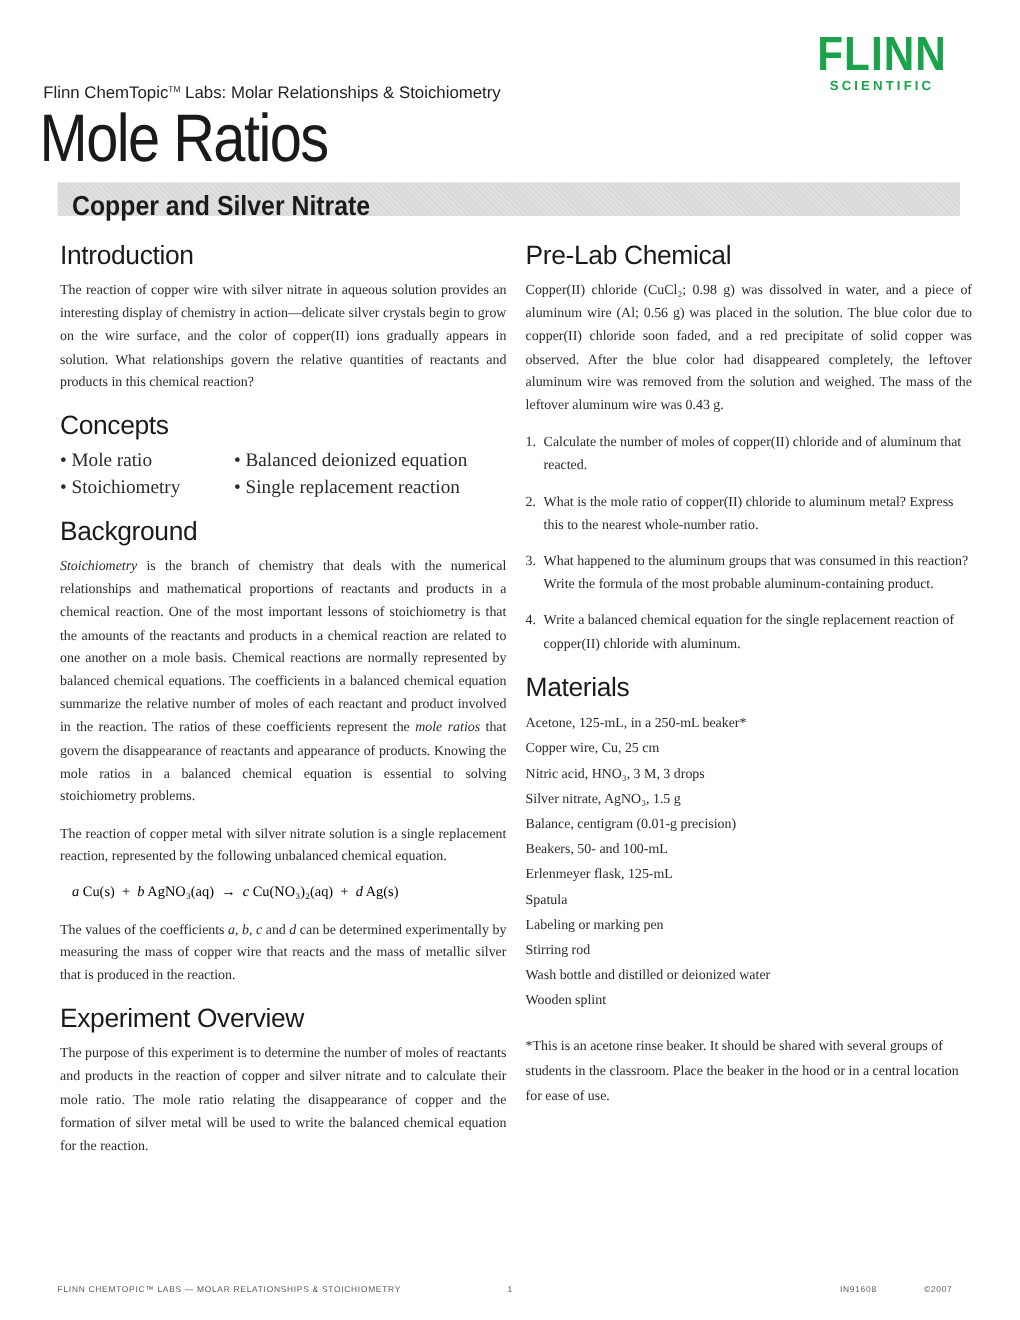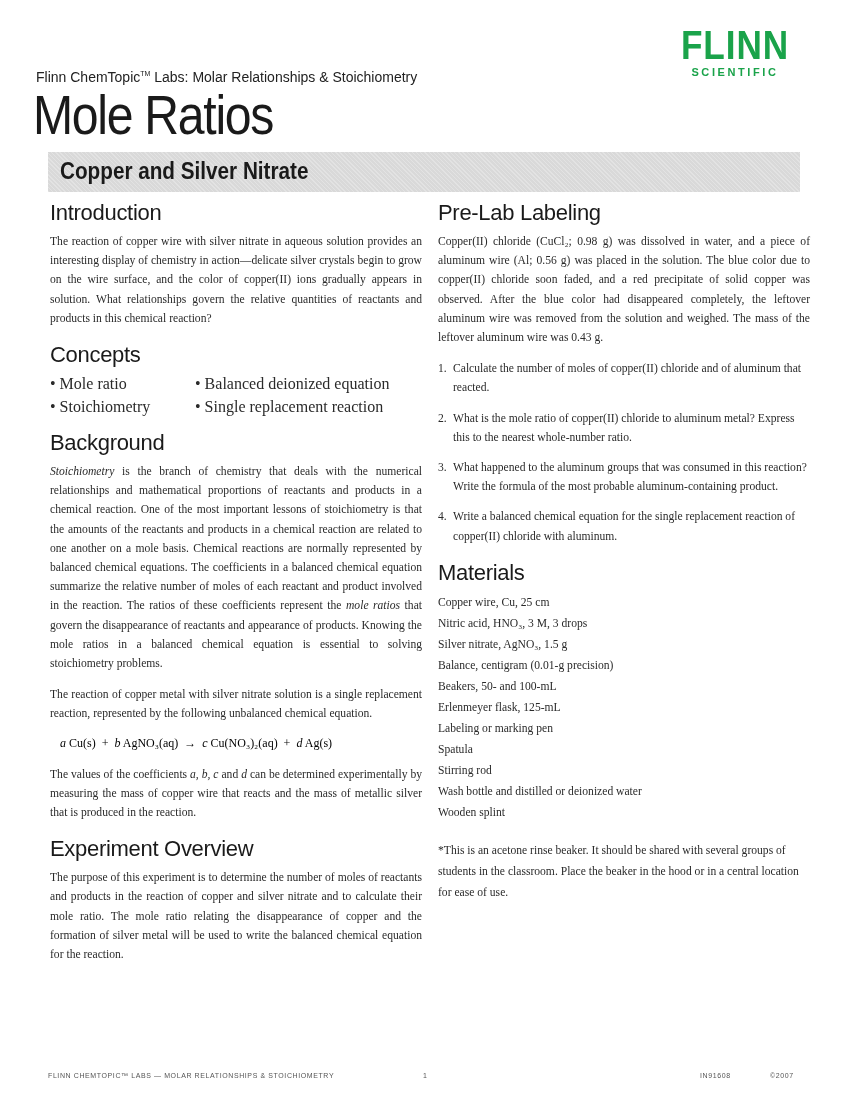--- a/index.html
+++ b/index.html
@@ -6,21 +6,21 @@
   body { width: 850px; height: 1100px; position: relative; overflow: hidden; color: #1a1a1a; }
   .sans { font-family: "Liberation Sans", "DejaVu Sans", sans-serif; }
 
   .logo { position: absolute; left: 668px; top: 26px; width: 134px; text-align: center; color: #1aa34a; font-family: "Liberation Sans", sans-serif; font-weight: bold; }
   .logo .big { font-size: 40px; line-height: 38px; letter-spacing: 1px; transform: scaleX(0.88); display: block; }
   .logo .small { font-size: 11px; line-height: 16px; letter-spacing: 2.6px; display: block; }
 
   .series { position: absolute; left: 36px; top: 69px; font-size: 14px; color: #222; }
   .series sup { font-size: 7px; }
   .title { position: absolute; left: 33px; top: 82px; font-size: 56px; letter-spacing: -1.5px; color: #1a1a1a; font-weight: normal; transform: scaleX(0.86); transform-origin: left; }
-  .subtitle-bar { position: absolute; left: 48px; top: 152px; width: 752px; height: 40px; background: #d9d9d9;
+  .subtitle-bar { position: absolute; left: 48px; top: 152px; width: 752px; height: 28px; background: #d9d9d9;
     background-image: repeating-linear-gradient(45deg, rgba(255,255,255,0.25) 0 1px, transparent 1px 3px); }
   .subtitle { position: absolute; left: 12px; top: 6px; font-size: 23px; font-weight: bold; color: #1a1a1a; transform: scaleX(0.9); transform-origin: left; white-space: nowrap; }
 
   .col { position: absolute; width: 372px; }
   .col-left { left: 50px; top: 200px; }
   .col-right { left: 438px; top: 200px; }
 
   h2 { font-family: "Liberation Sans", sans-serif; font-weight: normal; font-size: 22px; margin: 0 0 6px 0; color: #1a1a1a; letter-spacing: -0.3px; }
   p { font-family: "Liberation Serif", serif; font-size: 11.6px; line-height: 19.2px; margin: 0 0 12px 0; color: #2a2a2a; text-align: justify; }
   .concepts { display: grid; grid-template-columns: 145px 1fr; row-gap: 4px; margin: 0 0 12px 0; font-family: "Liberation Serif", serif; font-size: 16px; line-height: 19px; color: #2a2a2a; }
@@ -80,21 +80,21 @@
   </div>
 
   <div class="sect">
     <h2>Experiment Overview</h2>
     <p>The purpose of this experiment is to determine the number of moles of reactants and products in the reaction of copper and silver nitrate and to calculate their mole ratio. The mole ratio relating the disappearance of copper and the formation of silver metal will be used to write the balanced chemical equation for the reaction.</p>
   </div>
 </div>
 
 <div class="col col-right">
   <div class="sect">
-    <h2>Pre-Lab Labeling</h2>
+    <h2>Pre-Lab Chemical</h2>
     <p>Copper(II) chloride (CuCl₂; 0.98 g) was dissolved in water, and a piece of aluminum wire (Al; 0.56 g) was placed in the solution. The blue color due to copper(II) chloride soon faded, and a red precipitate of solid copper was observed. After the blue color had disappeared completely, the leftover aluminum wire was removed from the solution and weighed. The mass of the leftover aluminum wire was 0.43 g.</p>
     <ol>
       <li>
           <span class="num">1.</span>
           <span class="txt">Calculate the number of moles of copper(II) chloride and of aluminum that reacted.</span>
         </li>
       <li>
           <span class="num">2.</span>
           <span class="txt">What is the mole ratio of copper(II) chloride to aluminum metal? Express this to the nearest whole-number ratio.</span>
         </li>
@@ -104,28 +104,29 @@
         </li>
       <li>
           <span class="num">4.</span>
           <span class="txt">Write a balanced chemical equation for the single replacement reaction of copper(II) chloride with aluminum.</span>
         </li>
     </ol>
   </div>
 
   <div class="sect materials">
     <h2>Materials</h2>
+    <div>Acetone, 125-mL, in a 250-mL beaker*</div>
     <div>Copper wire, Cu, 25 cm</div>
     <div>Nitric acid, HNO₃, 3 M, 3 drops</div>
     <div>Silver nitrate, AgNO₃, 1.5 g</div>
     <div>Balance, centigram (0.01-g precision)</div>
     <div>Beakers, 50- and 100-mL</div>
     <div>Erlenmeyer flask, 125-mL</div>
+    <div>Spatula</div>
     <div>Labeling or marking pen</div>
-    <div>Spatula</div>
     <div>Stirring rod</div>
     <div>Wash bottle and distilled or deionized water</div>
     <div>Wooden splint</div>
     <div class="footnote">*This is an acetone rinse beaker. It should be shared with several groups of students in the classroom. Place the beaker in the hood or in a central location for ease of use.</div>
   </div>
 </div>
 
 <div class="footer" style="left:48px;">Flinn ChemTopic™ Labs — Molar Relationships &amp; Stoichiometry</div>
 <div class="footer" style="left:423px;">1</div>
 <div class="footer" style="left:700px;">IN91608</div>

